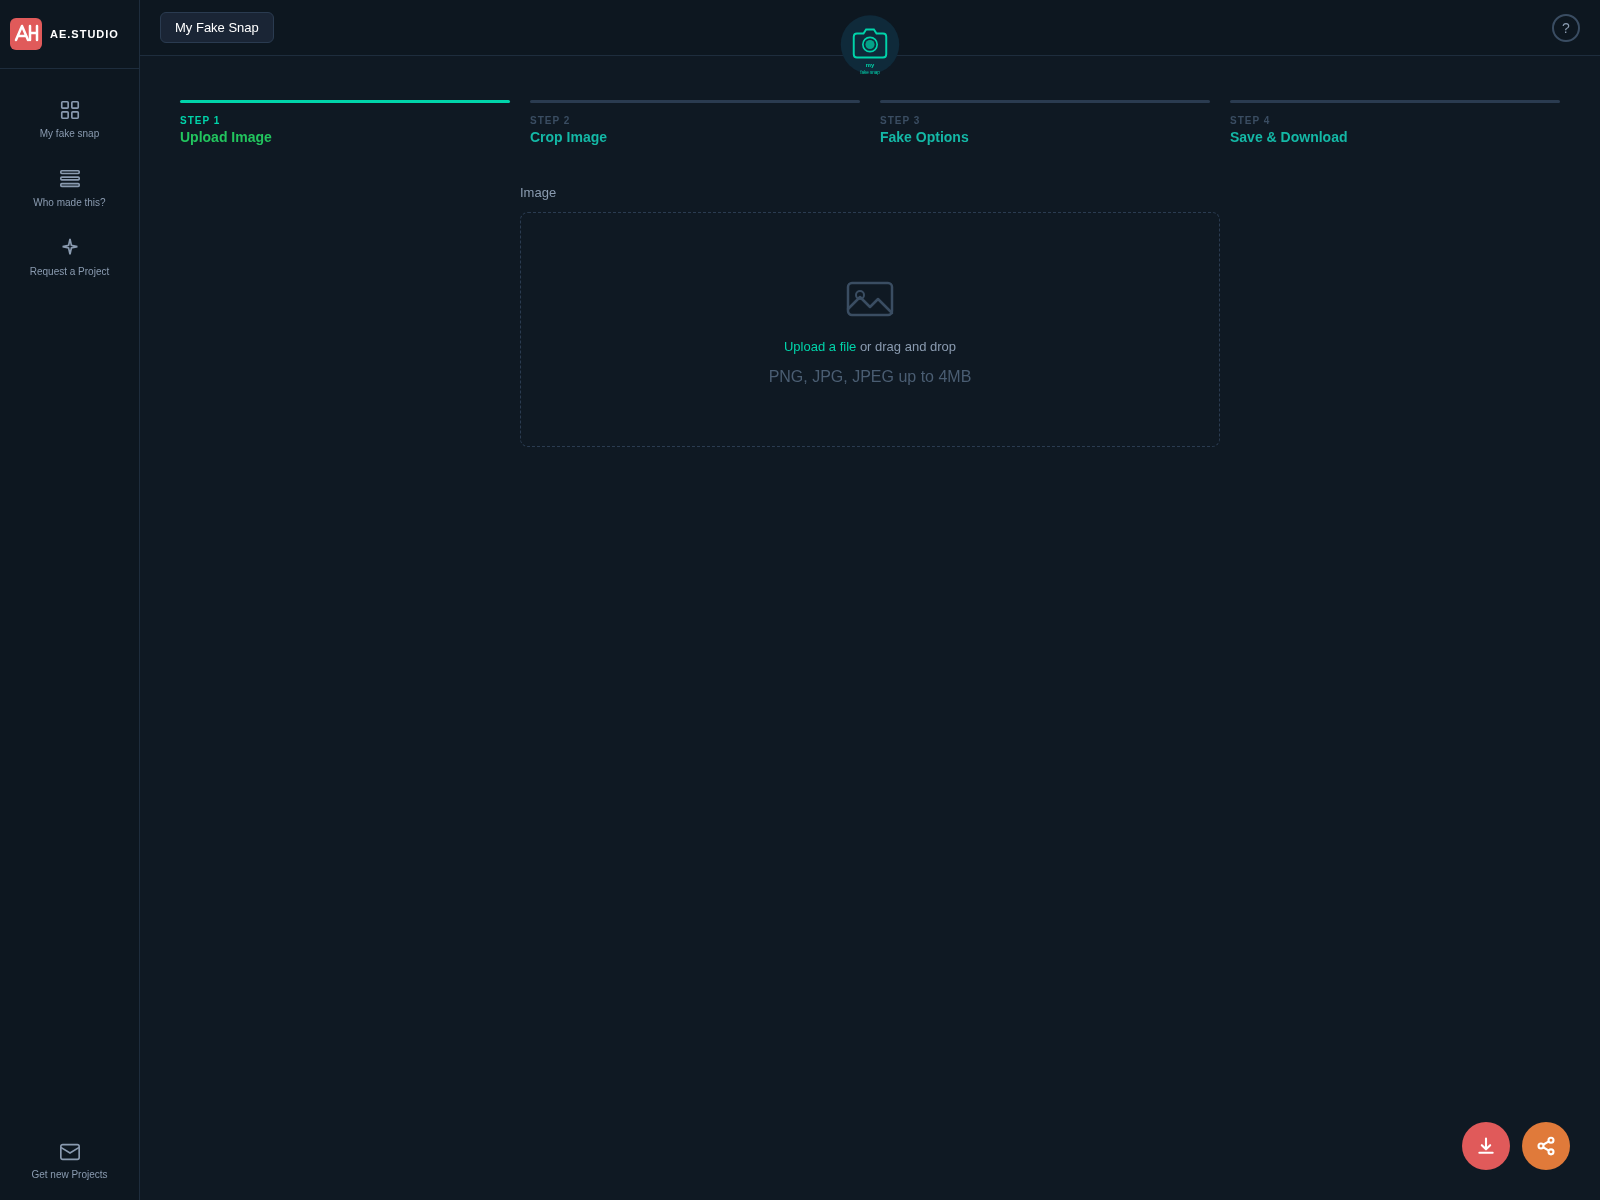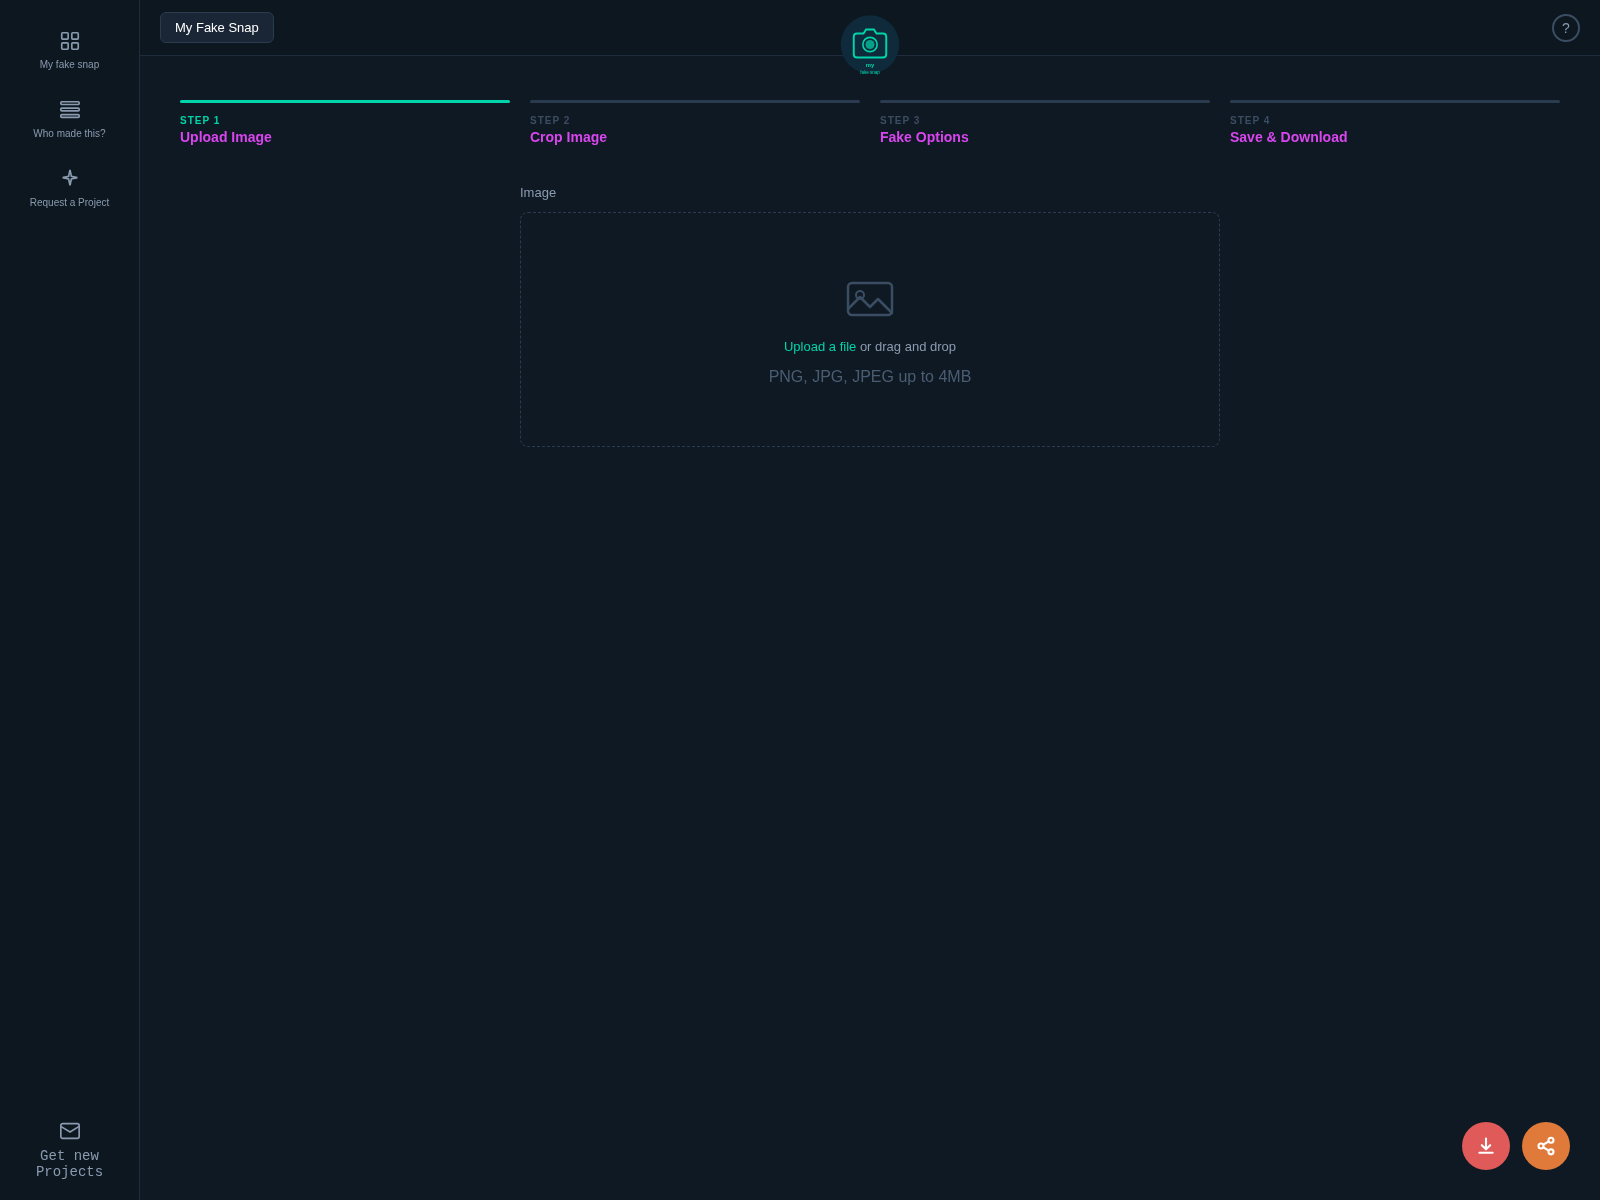--- a/index.html
+++ b/index.html
@@ -78,24 +78,23 @@
     .sidebar-bottom {
       padding: 20px 10px;
       display: flex;
       flex-direction: column;
       align-items: center;
       gap: 6px;
       cursor: pointer;
     }
 
     .sidebar-bottom-label {
-      font-size: 14px;
+      font-size: 10px;
       color: #8a9bb0;
       text-align: center;
-      font-family: Liberation Mono, monospace;
     }
 
     
     .main {
       flex: 1;
       display: flex;
       flex-direction: column;
       position: relative;
     }
 
@@ -191,25 +190,25 @@
       margin-bottom: 3px;
     }
 
     .step-number-inactive {
       color: #3a4d62;
     }
 
     .step-label {
       font-size: 14px;
       font-weight: 600;
-      color: #d946ef;
+      color: #22c55e;
     }
 
     .step-label-inactive {
-      color: #d946ef;
+      color: #14b8a6;
     }
 
     
     .upload-section {
       flex: 1;
       display: flex;
       flex-direction: column;
       align-items: center;
       padding: 40px 30px;
     }
@@ -287,20 +286,28 @@
 
     .action-btn-orange {
       background-color: #e07a3a;
       color: #ffffff;
     }
   </style>
 </head>
 <body>
 
 <div class="sidebar">
+  <div class="sidebar-header">
+    <svg class="ae-logo" viewBox="0 0 32 32" fill="none">
+      <rect width="32" height="32" rx="6" fill="#e05a5a"></rect>
+      <path d="M6 22 L12 8 L18 22 M8 18 H16" stroke="white" stroke-width="2.5" stroke-linecap="round" stroke-linejoin="round" fill="none"></path>
+      <path d="M20 8 L20 22 M20 15 H27 M27 8 L27 22" stroke="white" stroke-width="2.5" stroke-linecap="round" fill="none"></path>
+    </svg>
+    <span class="ae-studio-text">AE.STUDIO</span>
+  </div>
 
   <nav class="sidebar-nav">
     <div class="sidebar-item">
       <svg width="22" height="22" viewBox="0 0 24 24" fill="none" stroke="#8a9bb0" stroke-width="1.8">
         <rect x="3" y="3" width="7" height="7" rx="1"></rect>
         <rect x="14" y="3" width="7" height="7" rx="1"></rect>
         <rect x="3" y="14" width="7" height="7" rx="1"></rect>
         <rect x="14" y="14" width="7" height="7" rx="1"></rect>
       </svg>
       <span class="sidebar-item-label">My fake snap</span>

